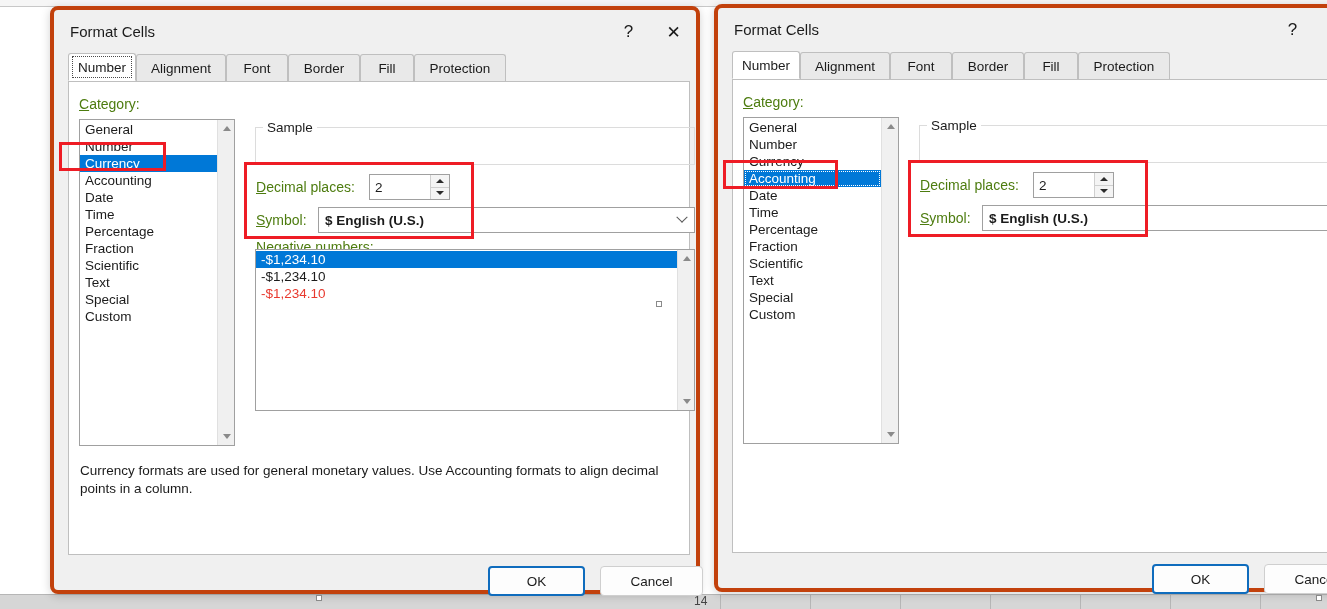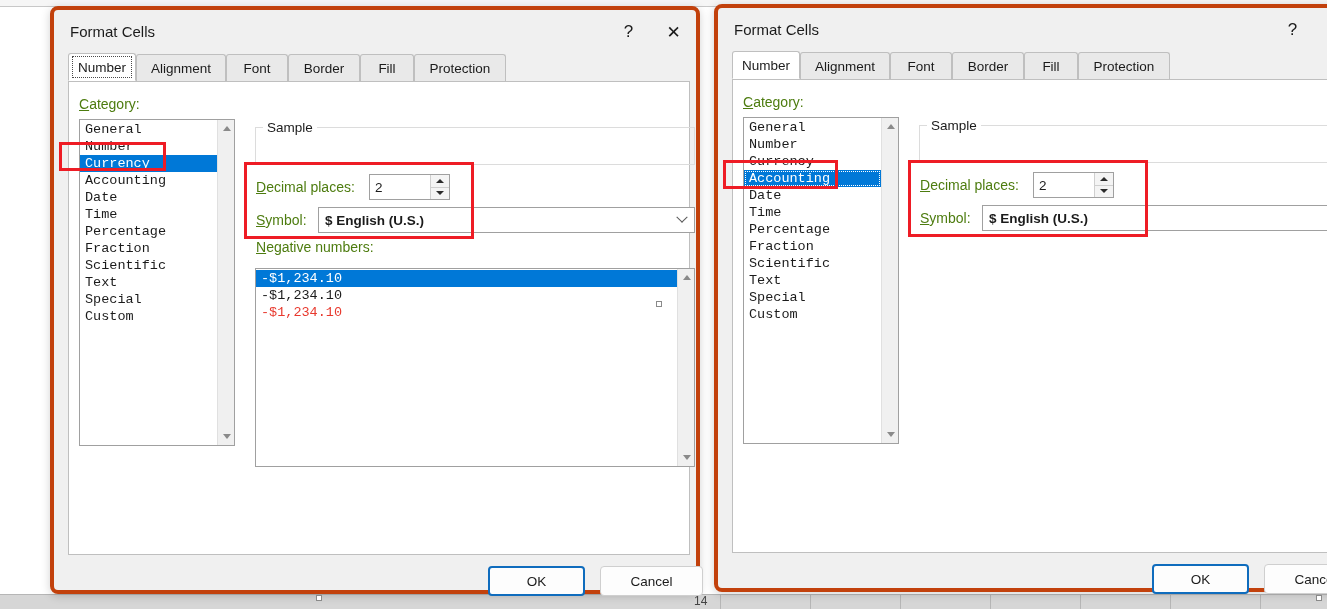--- a/index.html
+++ b/index.html
@@ -134,21 +134,20 @@
   .listbox {
     position: absolute;
     background: #ffffff;
     border: 1px solid #a0a0a0;
     overflow: hidden;
   }
   .listinner {
     position: absolute;
     left: 0; top: 0; right: 17px; bottom: 0;
     padding-top: 1px;
-    font-family: Liberation Mono, monospace;
   }
   .listitem {
     height: 17px;
     line-height: 17px;
     padding-left: 5px;
     font-size: 13.5px;
     color: #1b1b1b;
     white-space: nowrap;
     cursor: default;
   }
@@ -416,36 +415,37 @@
       <div class="combo" style="left:249px; top:125px; width:377px; height:26px;">
         <div class="cval">$ English (U.S.)</div>
         <div class="carrow">
             <div class="chev"></div>
           </div>
       </div>
 
       <div class="lbl" style="left:187px; top:157px;">
         <u>N</u>egative numbers:
       </div>
-      <div class="listbox" style="left:186px; top:186px; width:440px; height:199px;">
+      <div class="listbox" style="left:186px; top:167px; width:440px; height:162px;">
         <div class="listinner">
           <div class="listitem selected">-$1,234.10</div>
           <div class="listitem">-$1,234.10</div>
           <div class="listitem red">-$1,234.10</div>
         </div>
         <div class="vscroll">
           <div class="arrow up">
               <div class="tri up"></div>
             </div>
           <div class="arrow down">
               <div class="tri down"></div>
             </div>
         </div>
       </div>
 
+      <div class="desc" style="left:11px; top:380px; width:600px;">Currency formats are used for general monetary values.  Use Accounting formats to align decimal points in a column.</div>
     </div>
 
     <div class="btn default" style="left:434px; top:556px; width:97px;">OK</div>
     <div class="btn" style="left:546px; top:556px; width:103px;">Cancel</div>
 
     <div class="annot" style="left:5px; top:132px; width:107px; height:29px;"></div>
     <div class="annot" style="left:190px; top:152px; width:230px; height:77px;"></div>
   </div>
 
   <div class="rhandle" style="left:316px; top:595px;"></div>

